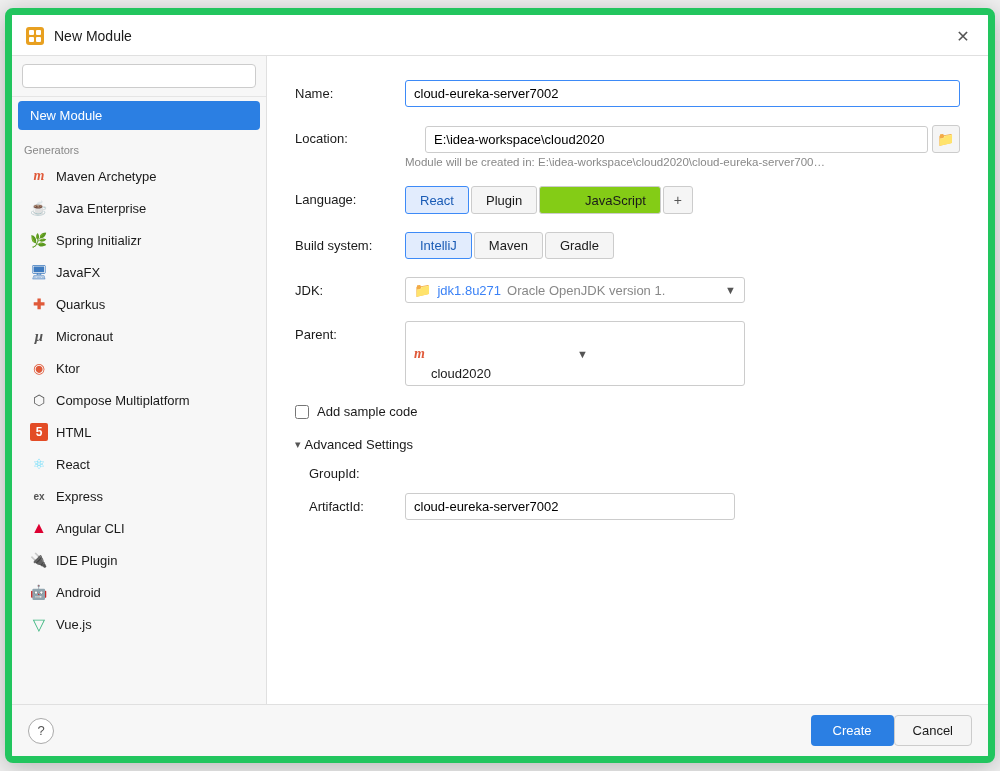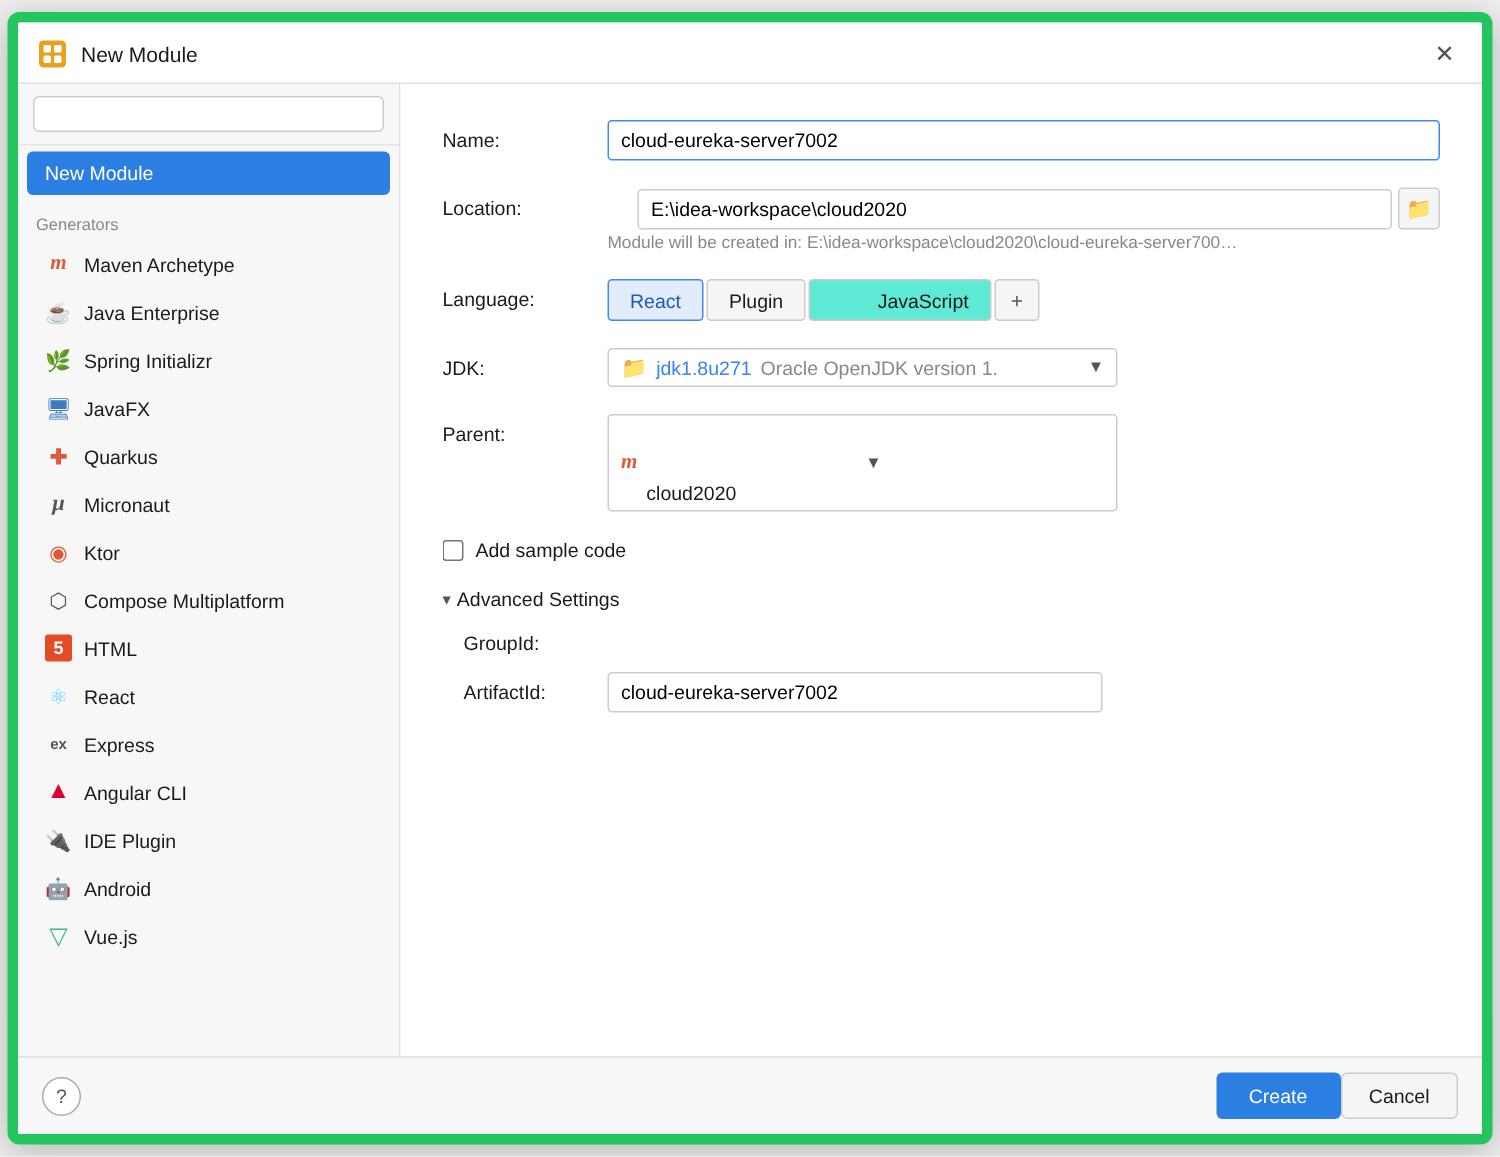--- a/index.html
+++ b/index.html
@@ -498,26 +498,36 @@
           <div class="hint-text">Module will be created in: E:\idea-workspace\cloud2020\cloud-eureka-server700…</div>
         </div>
       </div>
 
       <div class="form-row">
         <div class="form-label">Language:</div>
         <div class="form-field">
           <div class="btn-group">
             <button class="toggle-btn">React</button>
             <button class="toggle-btn" style="background:#f5f5f5; border-color:#ccc; color:#1a1a1a;">Plugin</button>
-            <button class="toggle-btn" style="background:#5eead4; border-color:#ccc; color:#1a1a1a;padding-left:45px;">JavaScript</button>
+            <button class="toggle-btn" style="background:#84cc16; border-color:#ccc; color:#1a1a1a;padding-left:45px;">JavaScript</button>
             <button class="toggle-btn-plus">+</button>
           </div>
         </div>
       </div>
 
+      <div class="form-row">
+        <div class="form-label">Build system:</div>
+        <div class="form-field">
+          <div class="build-btn-group">
+            <button class="build-btn active">IntelliJ</button>
+            <button class="build-btn">Maven</button>
+            <button class="build-btn">Gradle</button>
+          </div>
+        </div>
+      </div>
 
       <div class="form-row">
         <div class="form-label">JDK:</div>
         <div class="form-field">
           <div class="jdk-select">
             <span style="color:#c97b22; font-size:14px;">📁</span>
             <span class="jdk-select-text">jdk1.8u271</span>
             <span class="jdk-select-version">Oracle OpenJDK version 1.</span>
             <span class="jdk-chevron">▼</span>
           </div>

